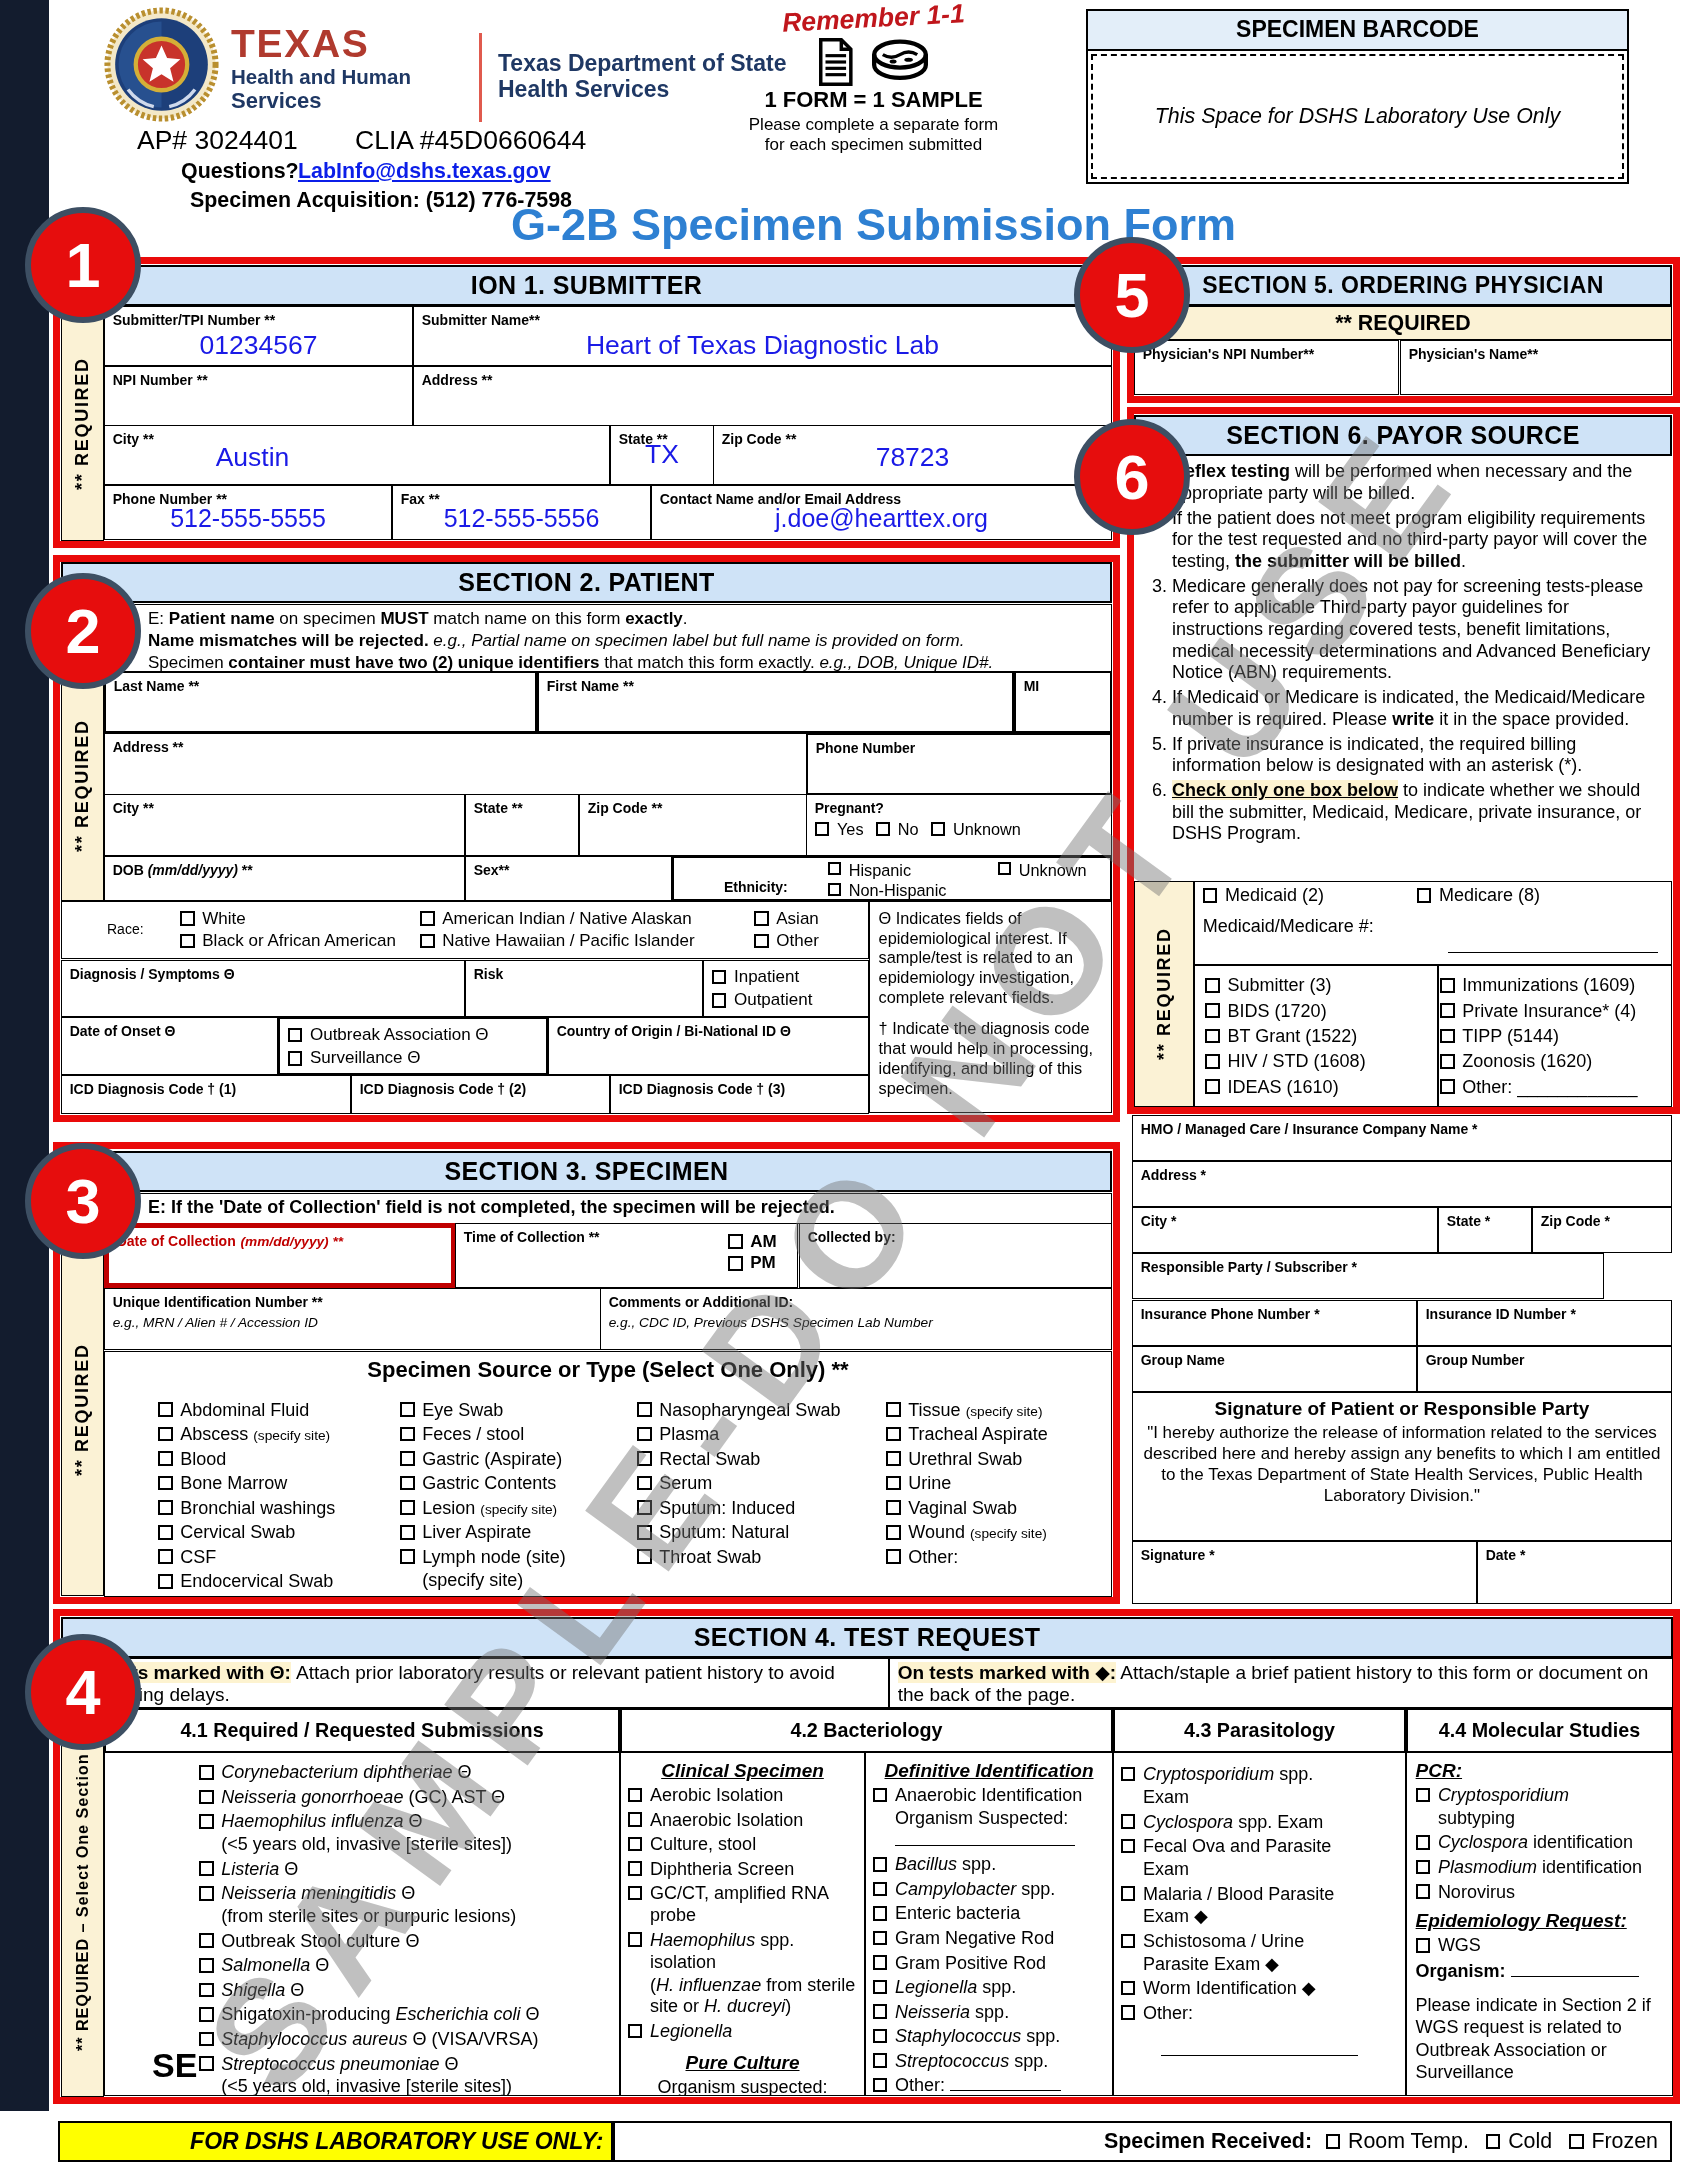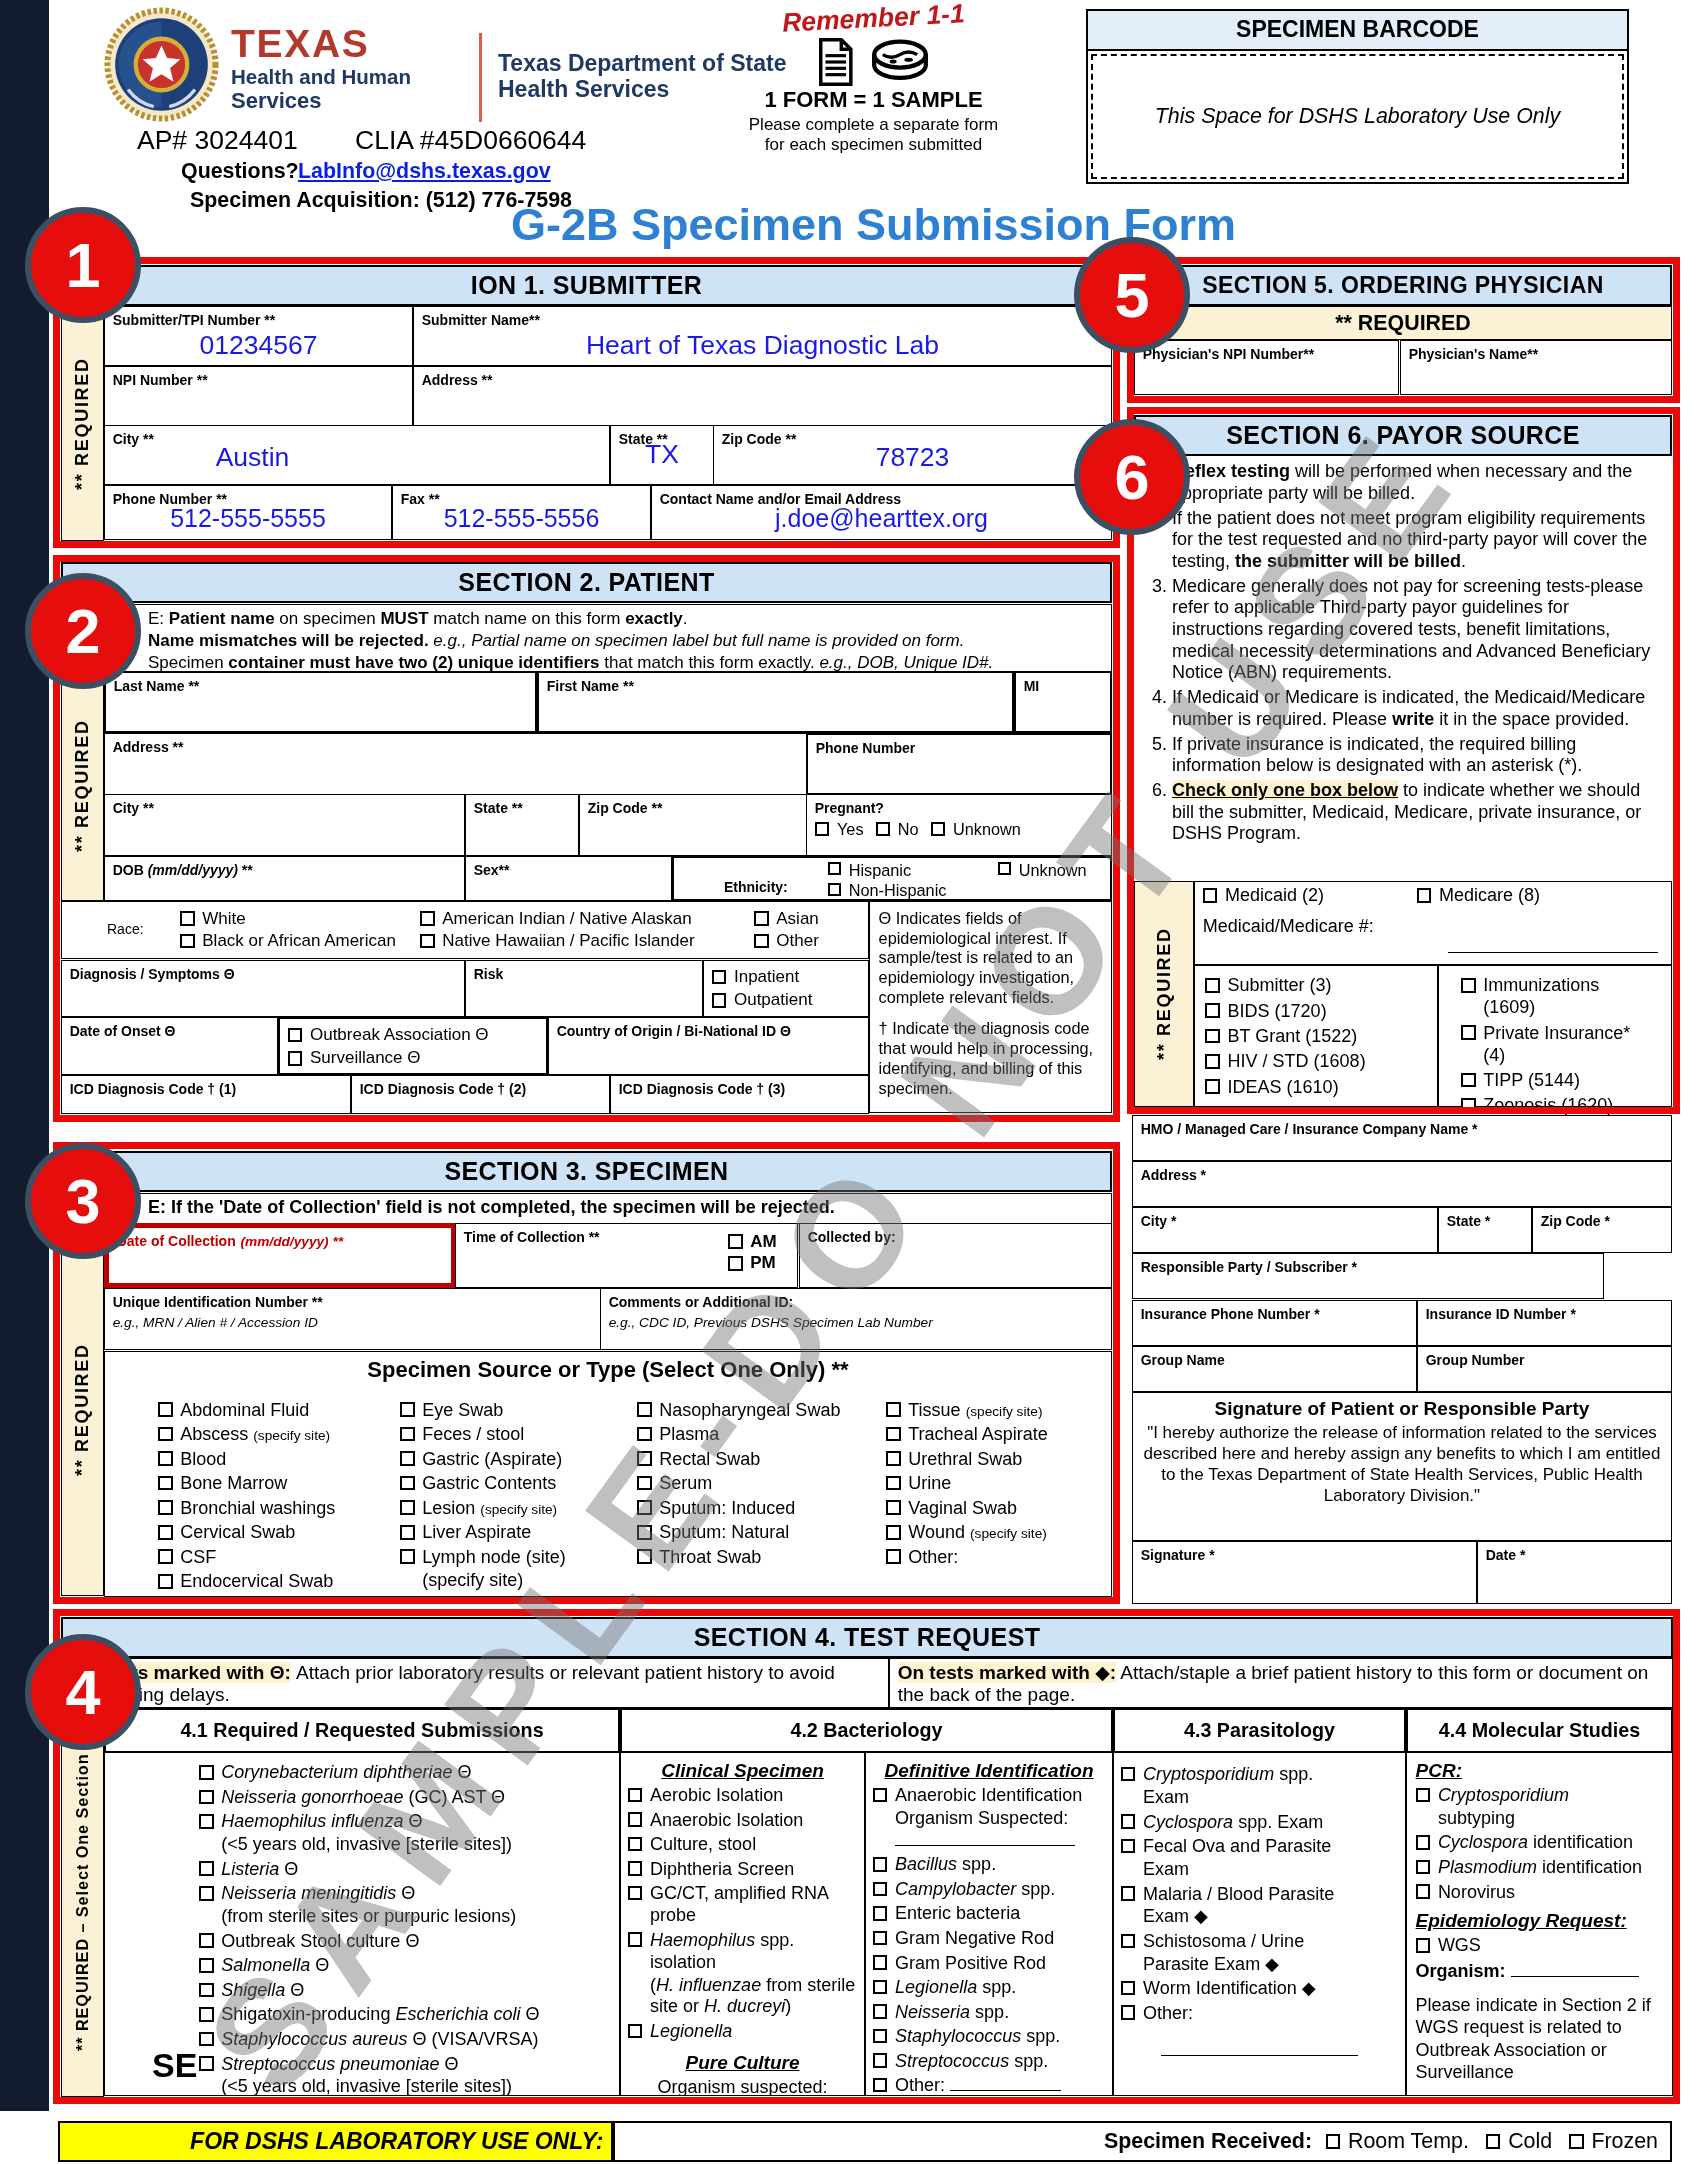--- a/index.html
+++ b/index.html
@@ -755,21 +755,21 @@
       <div class="ck" style="margin:3.4px 0;">
       <span class="cb"></span>
         <span class="lb">HIV / STD (1608)</span>
     </div>
       <div class="ck" style="margin:3.4px 0;">
       <span class="cb"></span>
         <span class="lb">IDEAS (1610)</span>
     </div>
     </div>
 </div>
-<div class="cell" style="left:1438px;top:965px;width:234px;height:142px;padding:6px 22px;">
+<div class="cell" style="left:1438px;top:965px;width:234px;height:142px;padding:6px 1px;">
   <div>
 
   <div class="ck" style="margin:3.4px 0;">
       <span class="cb"></span>
         <span class="lb">Immunizations (1609)</span>
     </div>
       <div class="ck" style="margin:3.4px 0;">
       <span class="cb"></span>
         <span class="lb">Private Insurance* (4)</span>
     </div>

